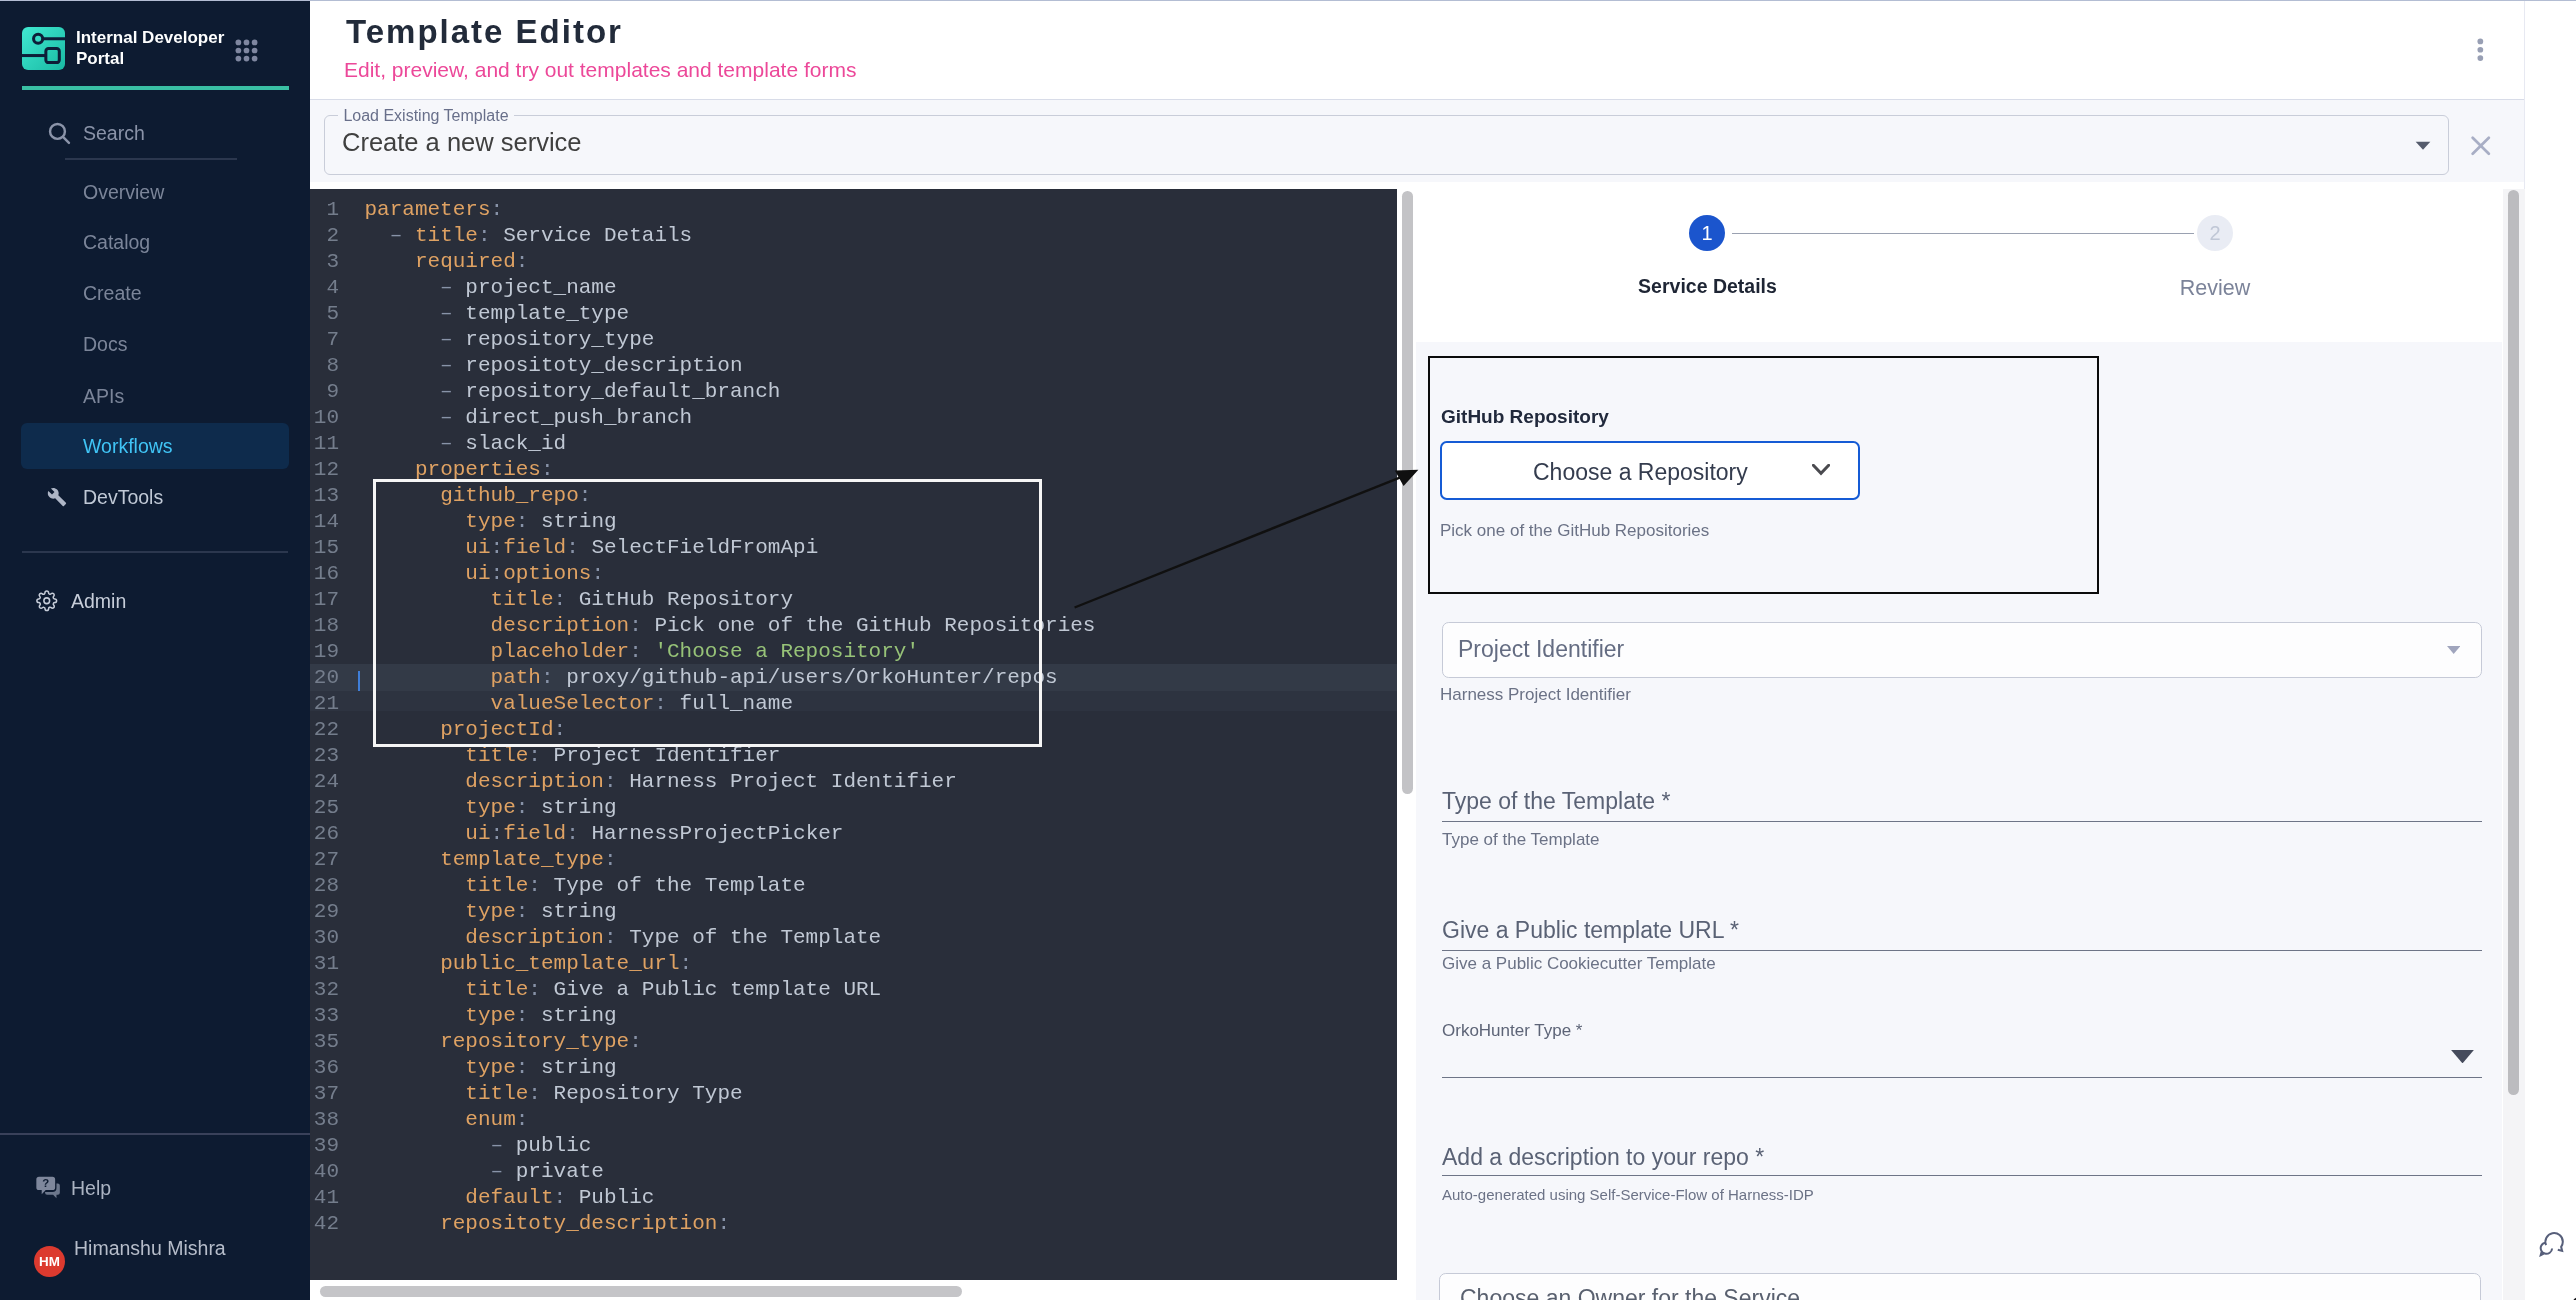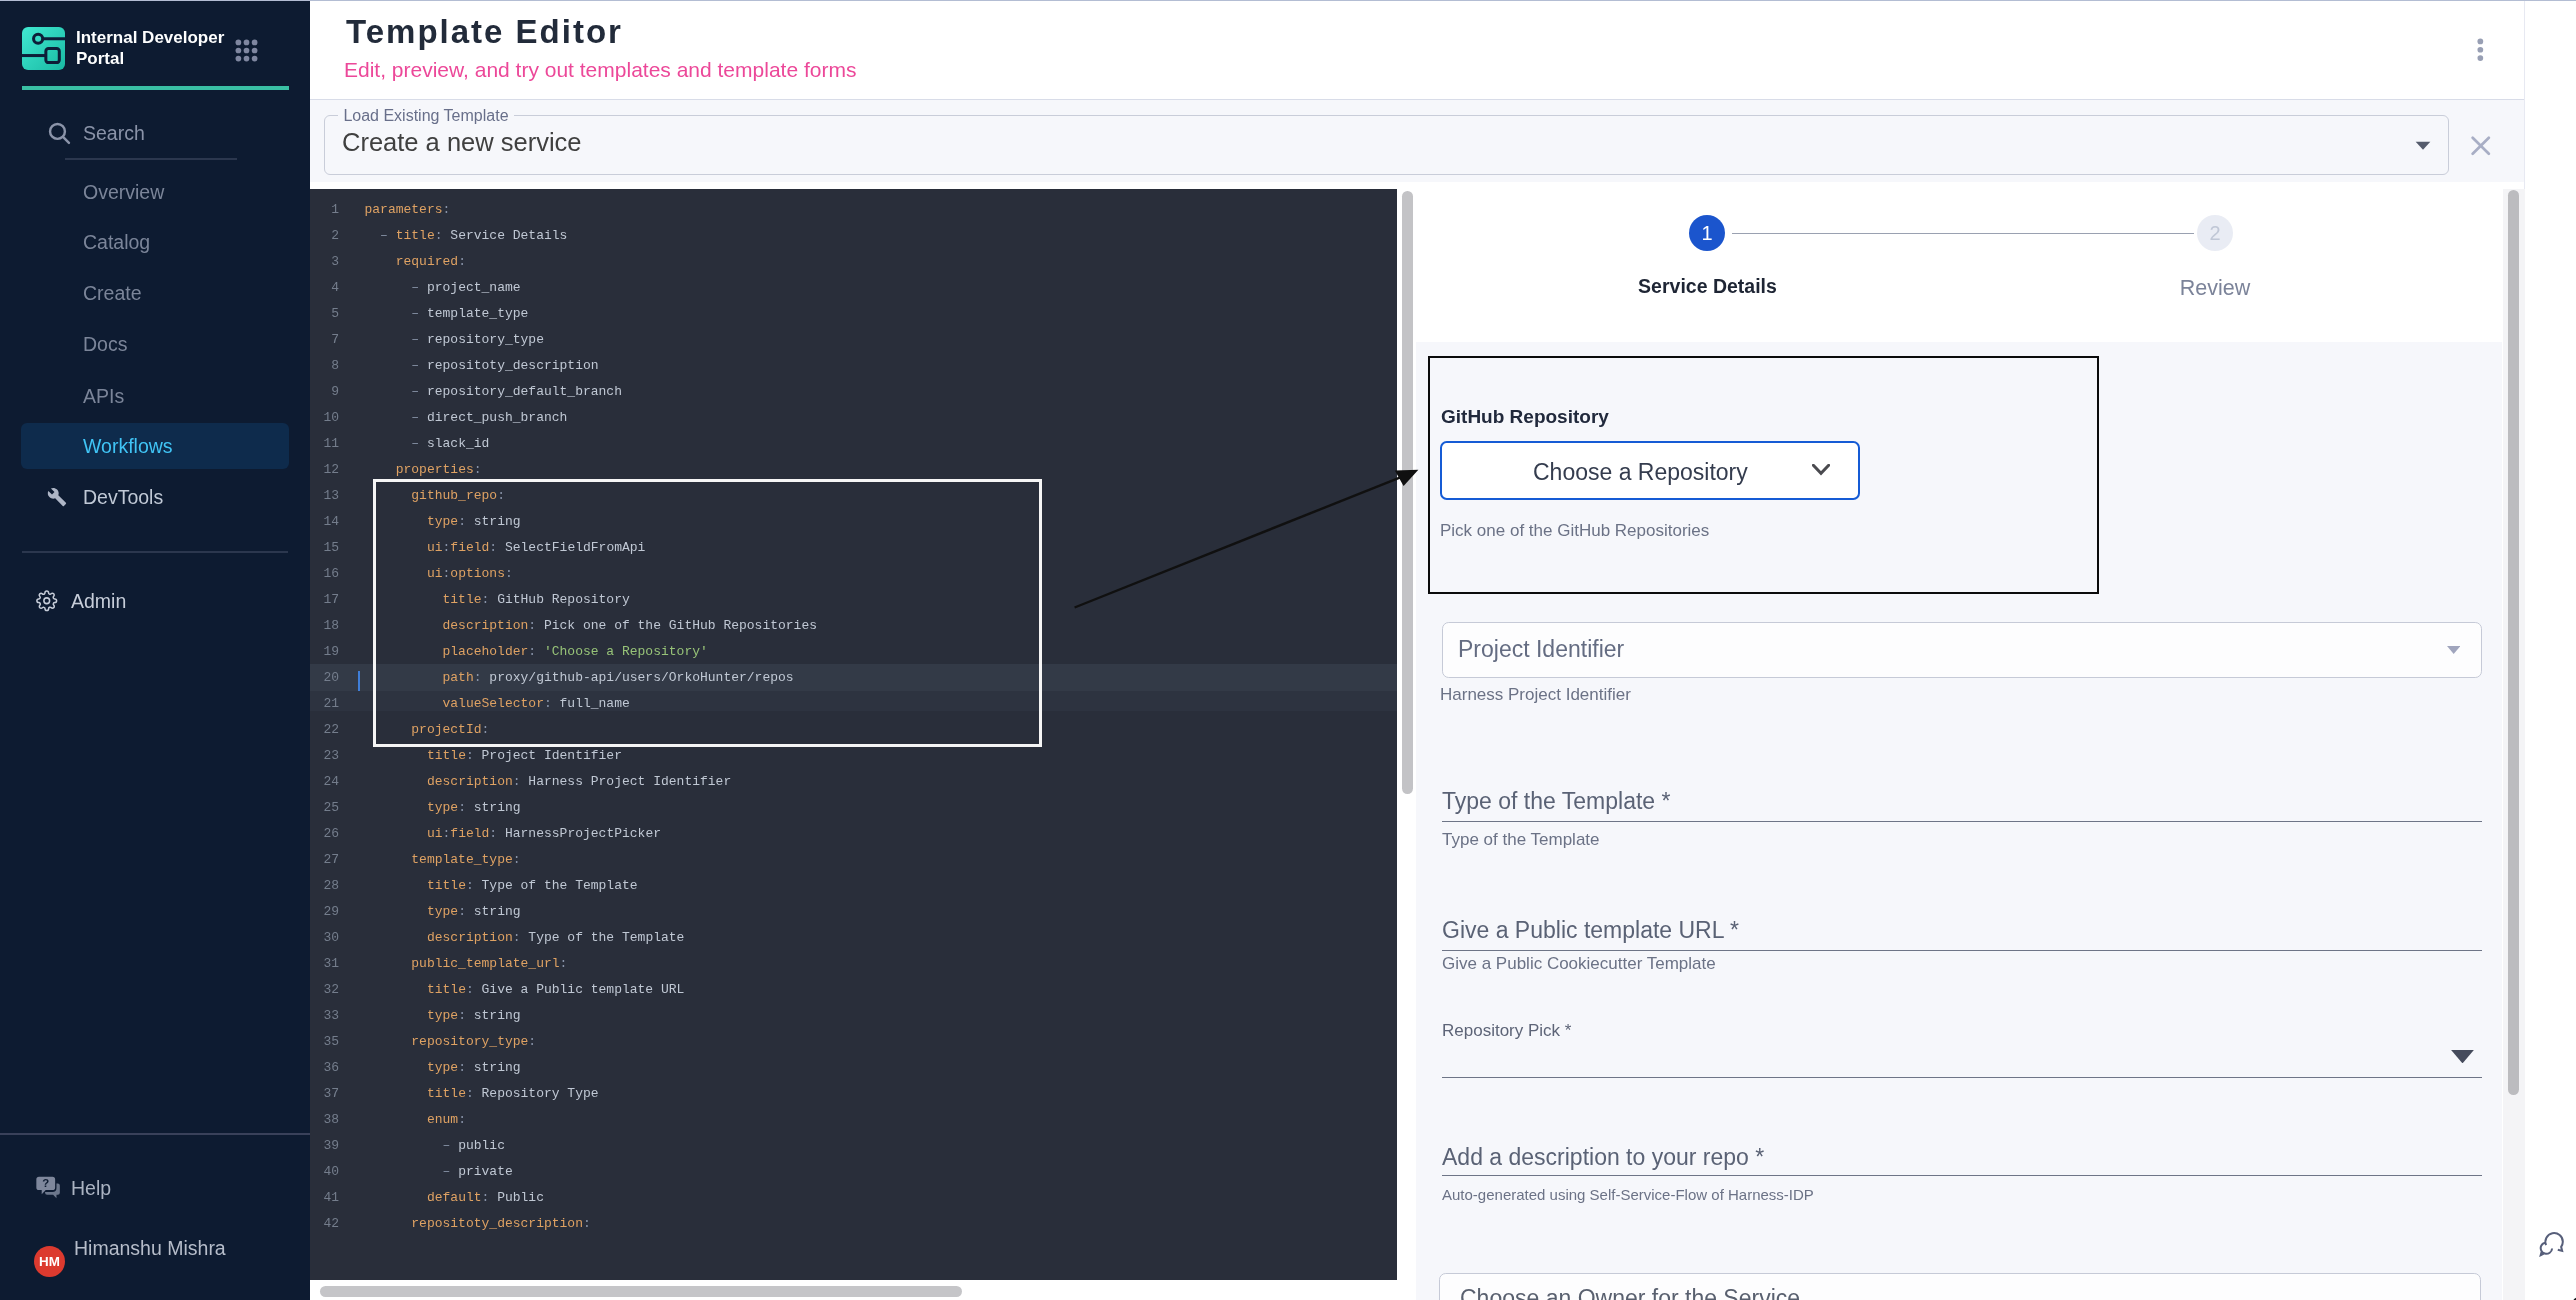--- a/index.html
+++ b/index.html
@@ -5,21 +5,21 @@
   html,body{margin:0;padding:0;}
   body{width:2576px;height:1301px;overflow:hidden;position:relative;background:#ffffff;
        font-family:"Liberation Sans",sans-serif;}
   .abs{position:absolute;}
   
   #sidebar{left:0;top:1.3px;width:310px;height:1299px;background:#0d1b31;}
   .nav{font-size:19.5px;color:#7b8599;}
   
   #editor{left:310px;top:189px;width:1087px;height:1091px;background:#292e3a;overflow:hidden;}
   .cl{height:26px;line-height:26px;white-space:pre;font-family:"Liberation Mono",monospace;
-      font-size:13px;color:#8893a8;position:relative;}
+      font-size:21px;color:#8893a8;position:relative;}
   .ln{display:inline-block;width:29px;margin-right:25.5px;text-align:right;color:#747d8c;}
   .k{color:#dfa263;} .s{color:#97c378;} .v{color:#c0c8d4;}
   
   .hl{font-size:17px;color:#6b7286;}
   .lbl{font-size:23px;color:#5a6275;}
   .ul{height:1.3px;background:#6e7587;}
 </style>
 </head>
 <body>
 
@@ -196,21 +196,21 @@
 <div class="abs hl" style="left:1440px;top:685px;">Harness Project Identifier</div>
 
 <div class="abs lbl" style="left:1442px;top:788px;">Type of the Template *</div>
 <div class="abs ul" style="left:1442px;top:821px;width:1040px;"></div>
 <div class="abs hl" style="left:1442px;top:830px;">Type of the Template</div>
 
 <div class="abs lbl" style="left:1442px;top:917px;">Give a Public template URL *</div>
 <div class="abs ul" style="left:1442px;top:950px;width:1040px;"></div>
 <div class="abs hl" style="left:1442px;top:954px;">Give a Public Cookiecutter Template</div>
 
-<div class="abs" style="left:1442px;top:1021px;font-size:17px;color:#5d6477;">Repository Pick *</div>
+<div class="abs" style="left:1442px;top:1021px;font-size:17px;color:#5d6477;">OrkoHunter Type *</div>
 <svg class="abs" style="left:2451px;top:1050px;" width="23" height="13.4" viewBox="0 0 34 20">
     <path d="M0 0 L34 0 L17 20 Z" fill="#454b5c"></path>
   </svg>
 <div class="abs ul" style="left:1442px;top:1077px;width:1040px;"></div>
 
 <div class="abs lbl" style="left:1442px;top:1144px;">Add a description to your repo *</div>
 <div class="abs ul" style="left:1442px;top:1175px;width:1040px;"></div>
 <div class="abs" style="left:1442px;top:1186px;font-size:15px;color:#6b7286;">Auto-generated using Self-Service-Flow of Harness-IDP</div>
 
 <div class="abs" style="left:1439px;top:1273px;width:1042px;height:60px;border:1.3px solid #c6cad7;border-radius:6.7px;background:#fdfdfe;box-sizing:border-box;"></div>

